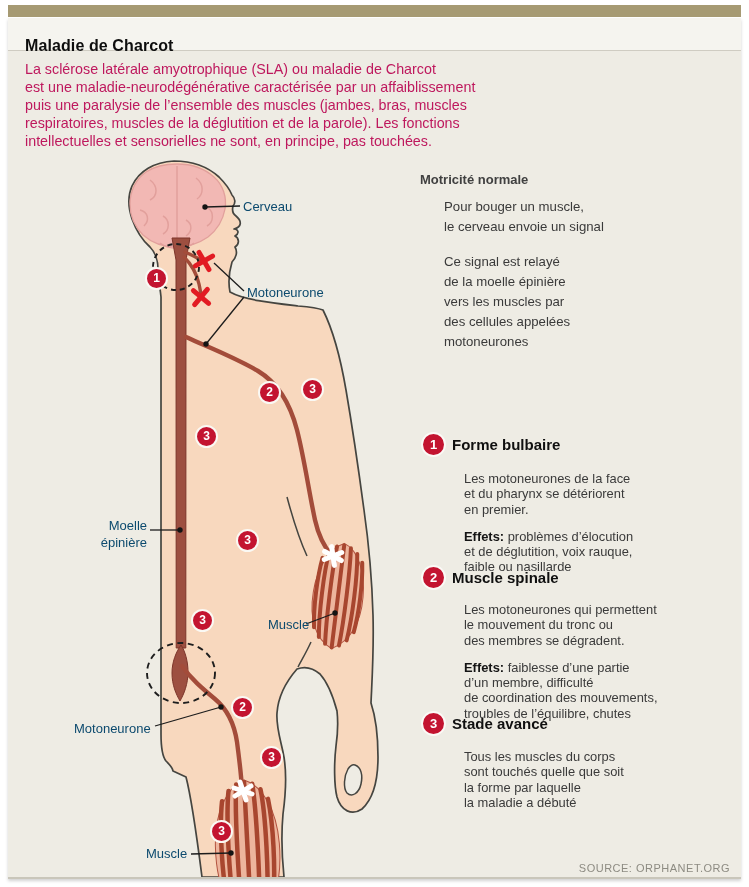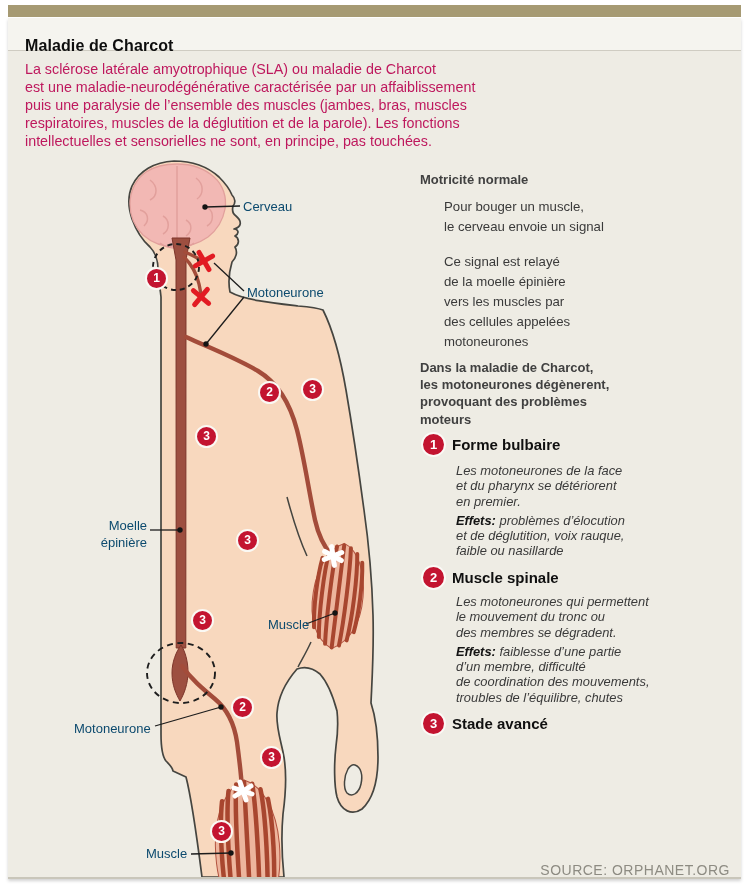--- a/index.html
+++ b/index.html
@@ -12,29 +12,29 @@
   #titlestrip{left:8px;top:18px;width:733px;height:32px;background:#f5f4ef;
               border-bottom:1px solid #cfccc2;}
   #pagetitle{left:25px;top:21px;font-size:16px;font-weight:bold;color:#0e0e0e;letter-spacing:.1px;margin-top:16px;}
   #intro{left:25px;top:61px;width:500px;font-size:14.3px;line-height:17.9px;color:#be185d;white-space:pre-line;}
   .pre{white-space:pre-line;}
   
   .rc-h{font-size:13px;font-weight:bold;color:#404040;}
   .rc-p{font-size:13.2px;line-height:20px;color:#3a3a3a;}
   .itemtitle{font-size:15px;font-weight:bold;color:#101010;}
   .itembody{font-size:12.9px;line-height:15.3px;color:#3a3a3a;}
-  .itembody p{margin:4px;font-style:italic;}
+  .itembody p{margin:12px;}
   .itembody b{color:#141414;}
   .listbadge{width:21px;height:21px;border-radius:50%;background:#c31430;border:2px solid #fbfaf6;
              color:#fff;font-size:13px;font-weight:bold;line-height:21px;text-align:center;}
   
   .dlabel{font-size:13px;color:#0c4a6e;line-height:14px;}
   .marker{width:19px;height:19px;border-radius:50%;background:#c31430;border:2px solid #faf9f4;
           color:#fff;font-size:12px;font-weight:bold;line-height:19px;text-align:center;}
-  #source{right:19px;top:862px;font-size:14px;color:#8d8b82;letter-spacing:.5px;}
+  #source{right:19px;top:862px;font-size:11px;color:#8d8b82;letter-spacing:.5px;}
 </style>
 </head>
 <body>
 
 <div id="canvas">
   <div id="topbar" class="abs"></div>
   <div id="panel" class="abs"></div>
   <div id="titlestrip" class="abs"></div>
   <div id="pagetitle" class="abs">Maladie de Charcot</div>
   <div id="intro" class="abs">La sclérose latérale amyotrophique (SLA) ou maladie de Charcot
@@ -174,24 +174,20 @@
   <div class="abs marker" style="left:210px;top:820px;">3</div>
 
   <div class="abs rc-h" style="left:420px;top:172px;">Motricité normale</div>
   <div class="abs rc-p pre" style="left:444px;top:197px;">Pour bouger un muscle,
 le cerveau envoie un signal</div>
   <div class="abs rc-p pre" style="left:444px;top:252px;">Ce signal est relayé
 de la moelle épinière
 vers les muscles par
 des cellules appelées
 motoneurones</div>
-  <div class="abs rc-h pre" style="left:420px;top:359px;line-height:17.2px;">Dans la maladie de Charcot,
-les motoneurones dégènerent,
-provoquant des problèmes
-moteurs</div>
 
   <div class="abs listbadge" style="left:421px;top:432px;">1</div>
   <div class="abs itemtitle" style="left:452px;top:436px;">Forme bulbaire</div>
   <div class="abs itembody" style="left:452px;top:459px;">
     <p class="pre">Les motoneurones de la face
 et du pharynx se détériorent
 en premier.</p>
     <p class="pre"><b>Effets:</b> <span>problèmes d’élocution
 et de déglutition, voix rauque,
 faible ou nasillarde</span></p>
@@ -204,15 +200,21 @@
 le mouvement du tronc ou
 des membres se dégradent.</p>
     <p class="pre"><b>Effets:</b> <span>faiblesse d’une partie
 d’un membre, difficulté
 de coordination des mouvements,
 troubles de l’équilibre, chutes</span></p>
   </div>
 
   <div class="abs listbadge" style="left:421px;top:711px;">3</div>
   <div class="abs itemtitle" style="left:452px;top:715px;">Stade avancé</div>
+  <div class="abs itembody" style="left:452px;top:737px;">
+    <p class="pre">Tous les muscles du corps
+sont touchés quelle que soit
+la forme par laquelle
+la maladie a débuté</p>
+  </div>
 
   <div id="source" class="abs">SOURCE: ORPHANET.ORG</div>
 </div>
 
 </body></html>

